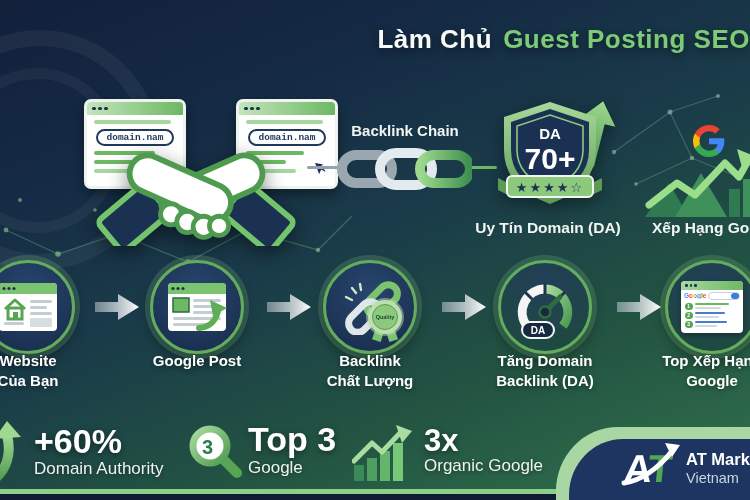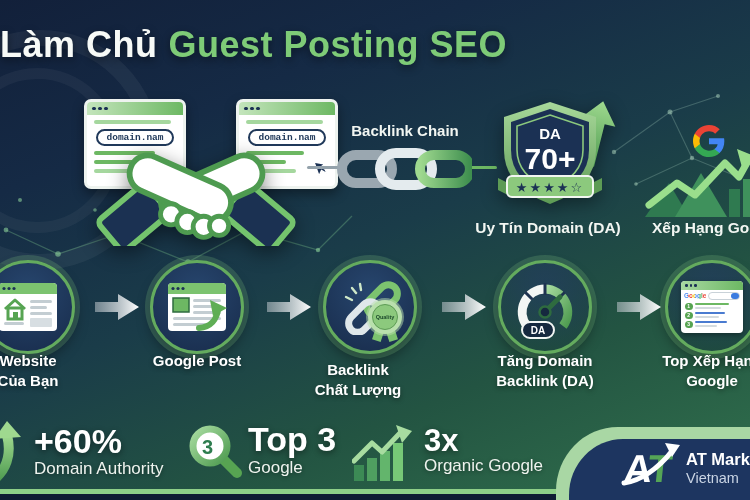--- a/index.html
+++ b/index.html
@@ -7,21 +7,21 @@
   body { font-family:"Liberation Sans","DejaVu Sans",sans-serif; }
   .poster { position:relative; width:750px; height:500px; overflow:hidden;
     background:linear-gradient(158deg,#12203a 0%,#152a45 24%,#1a3c49 48%,#235442 72%,#2c6749 90%,#30704e 100%); }
 
   
   .arc1 { position:absolute; left:-80px; top:30px; width:240px; height:240px; border:16px solid rgba(255,255,255,.05); border-radius:50%; }
   .arc2 { position:absolute; left:-45px; top:68px; width:165px; height:165px; border:11px solid rgba(255,255,255,.045); border-radius:50%; }
   .constellation { position:absolute; pointer-events:none; }
 
   
-  .title { position:absolute; top:24px; left:0; right:0; text-align:left; font-size:36px; font-weight:bold; letter-spacing:.5px; text-shadow:0 3px 8px rgba(0,0,0,.45); white-space:nowrap; }
+  .title { position:absolute; top:24px; left:0; right:0; text-align:right; font-size:26px; font-weight:bold; letter-spacing:.5px; text-shadow:0 3px 8px rgba(0,0,0,.45); white-space:nowrap; }
   .title .t-white { color:#f7faf7; }
   .title .t-green { color:#7ecb77; margin-left:11px; }
 
   
   .hbrowser { position:absolute; width:102px; height:90px; background:#fff; border-radius:7px; border:3px solid #eef3ef; box-shadow:0 5px 12px rgba(0,0,0,.4); overflow:hidden;font-family:Liberation Mono, monospace; }
   .hb-head { height:13px; background:linear-gradient(90deg,#c4e5bc,#6db863); display:flex; align-items:center; gap:2.5px; padding-left:5px; }
   .hb-head i { width:3.5px; height:3.5px; border-radius:50%; background:#1b3154; }
   .hb-bar { height:4px; border-radius:2px; margin:5px 7px 0 7px; }
   .domain-pill { margin:5px auto 0 auto; width:82%; border:2px solid #20395a; border-radius:9px; background:#fff; font-size:9.5px; font-weight:bold; color:#20395a; text-align:center; padding:1px 0; }
   .hb-cursor { position:absolute; right:7px; bottom:8px; }
@@ -391,21 +391,21 @@
     <path d="M1 11 H24 V3 L45 16 L24 29 V21 H1 Z" fill="url(#ga4)"></path>
   </svg>
 
   <div class="step-label" style="left:-62px;width:180px;">
     <div>Website</div>
       <div>Của Bạn</div>
   </div>
   <div class="step-label" style="left:107px;width:180px;">
     <div>Google Post</div>
   </div>
-  <div class="step-label" style="left:268px;width:180px;margin-top:9px;">
+  <div class="step-label" style="left:280px;width:180px;">
     <div>Backlink</div>
       <div>Chất Lượng</div>
   </div>
   <div class="step-label" style="left:455px;width:180px;">
     <div>Tăng Domain</div>
       <div>Backlink (DA)</div>
   </div>
   <div class="step-label" style="left:622px;width:180px;">
     <div>Top Xếp Hạng</div>
       <div>Google</div>

